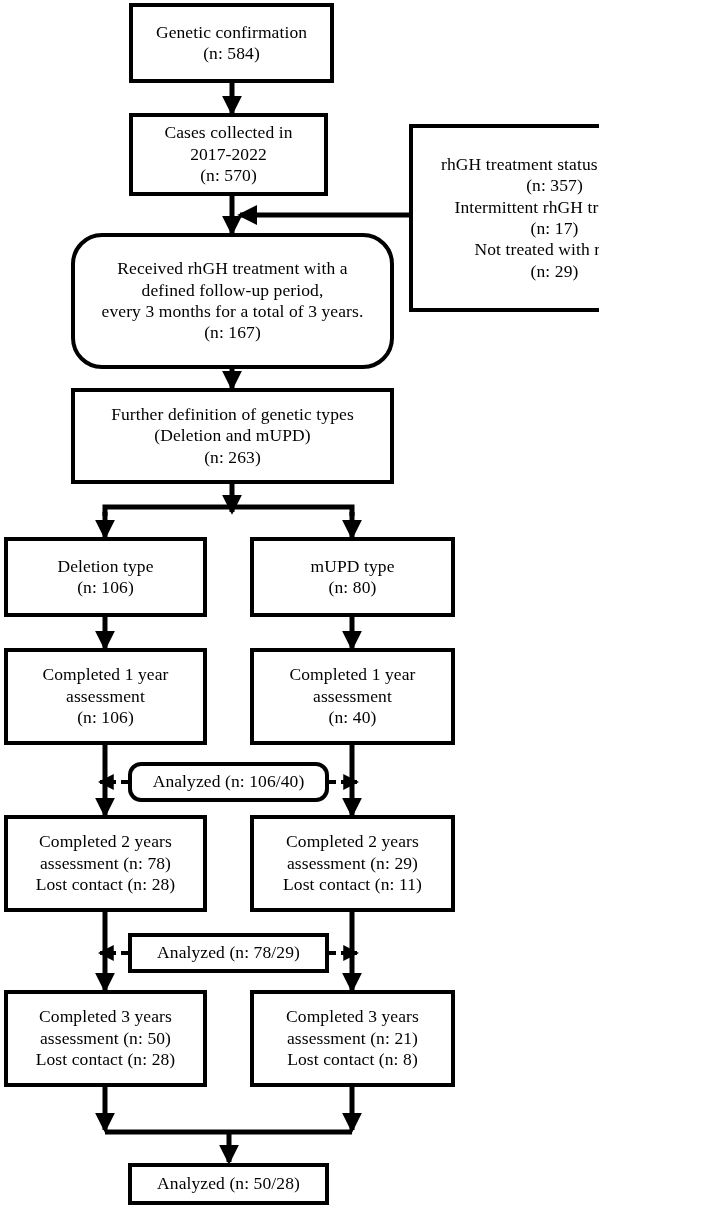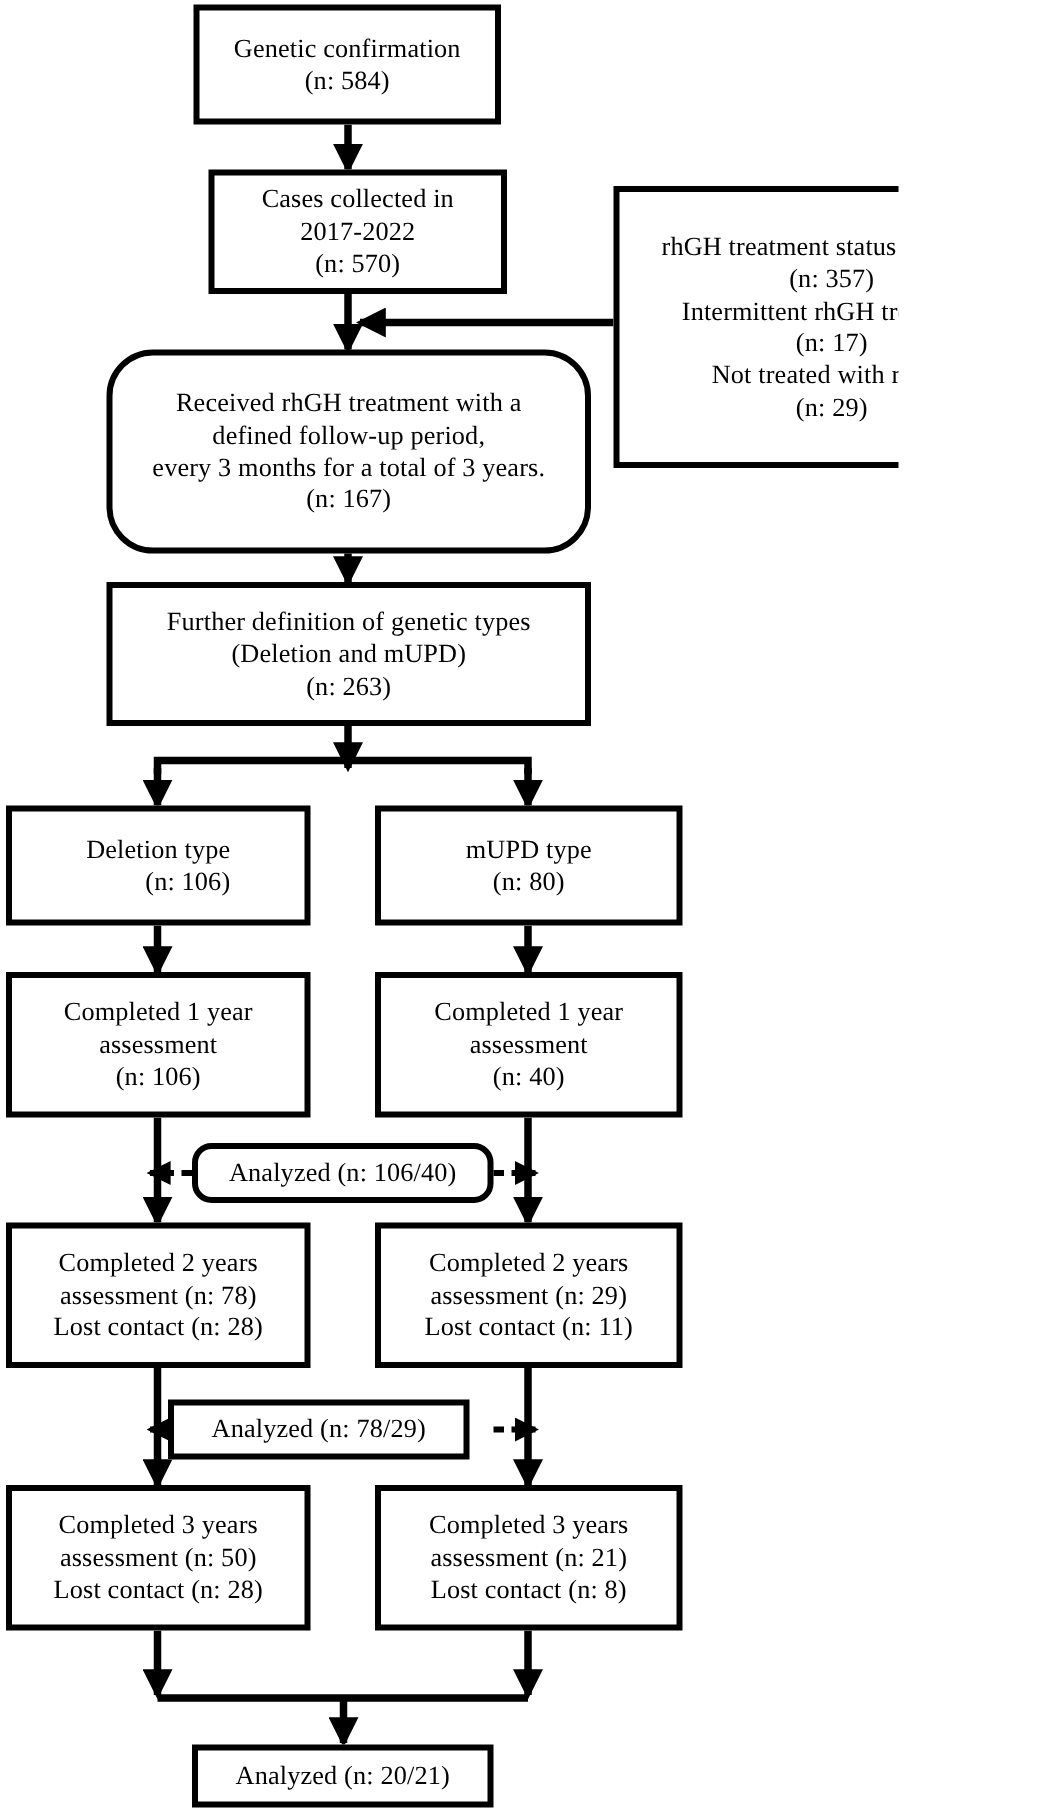--- a/index.html
+++ b/index.html
@@ -95,21 +95,21 @@
     <line x1="352" y1="1087" x2="352" y2="1130" stroke="#000" stroke-width="5" marker-end="url(#arrow)"></line>
     <path d="M 105 1132 L 352 1132" stroke="#000" stroke-width="5" fill="none"></path>
     <line x1="229" y1="1132" x2="229" y2="1162" stroke="#000" stroke-width="5" marker-end="url(#arrow)"></line>
   </svg>
 
   <div class="node" style="left:129px; top:3px; width:205px; height:80px;">
     <span class="lines">Genetic confirmation
 (n: 584)</span>
   </div>
 
-  <div class="node" style="left:139px; top:113px; width:199px; height:83px;">
+  <div class="node" style="left:129px; top:113px; width:199px; height:83px;">
     <span class="lines">Cases collected in
 2017-2022
 (n: 570)</span>
   </div>
 
   <div class="node" style="left:409px; top:124px; width:291px; height:188px;">
     <span class="lines">rhGH treatment status unknown
 (n: 357)
 Intermittent rhGH treatment
 (n: 17)
@@ -123,21 +123,21 @@
 every 3 months for a total of 3 years.
 (n: 167)</span>
   </div>
 
   <div class="node" style="left:71px; top:388px; width:323px; height:96px;">
     <span class="lines">Further definition of genetic types
 (Deletion and mUPD)
 (n: 263)</span>
   </div>
 
-  <div class="node" style="left:4px; top:537px; width:203px; height:80px;text-align:right;">
+  <div class="node" style="left:4px; top:537px; width:203px; height:80px;">
     <span class="lines">Deletion type
 (n: 106)</span>
   </div>
 
   <div class="node" style="left:250px; top:537px; width:205px; height:80px;">
     <span class="lines">mUPD type
 (n: 80)</span>
   </div>
 
   <div class="node" style="left:4px; top:648px; width:203px; height:97px;">
@@ -161,33 +161,33 @@
 assessment (n: 78)
 Lost contact (n: 28)</span>
   </div>
 
   <div class="node" style="left:250px; top:815px; width:205px; height:97px;">
     <span class="lines">Completed 2 years
 assessment (n: 29)
 Lost contact (n: 11)</span>
   </div>
 
-  <div class="node analyzed" style="left:112px; top:933px; width:201px; height:40px;justify-content:center;">
+  <div class="node analyzed" style="left:128px; top:933px; width:201px; height:40px;justify-content:center;">
     <span class="lines">Analyzed (n: 78/29)</span>
   </div>
 
   <div class="node" style="left:4px; top:990px; width:203px; height:97px;">
     <span class="lines">Completed 3 years
 assessment (n: 50)
 Lost contact (n: 28)</span>
   </div>
 
   <div class="node" style="left:250px; top:990px; width:205px; height:97px;">
     <span class="lines">Completed 3 years
 assessment (n: 21)
 Lost contact (n: 8)</span>
   </div>
 
   <div class="node analyzed" style="left:128px; top:1163px; width:201px; height:42px;">
-    <span class="lines">Analyzed (n: 20/21)</span>
+    <span class="lines">Analyzed (n: 50/28)</span>
   </div>
 
 </div>
 
 </body></html>

